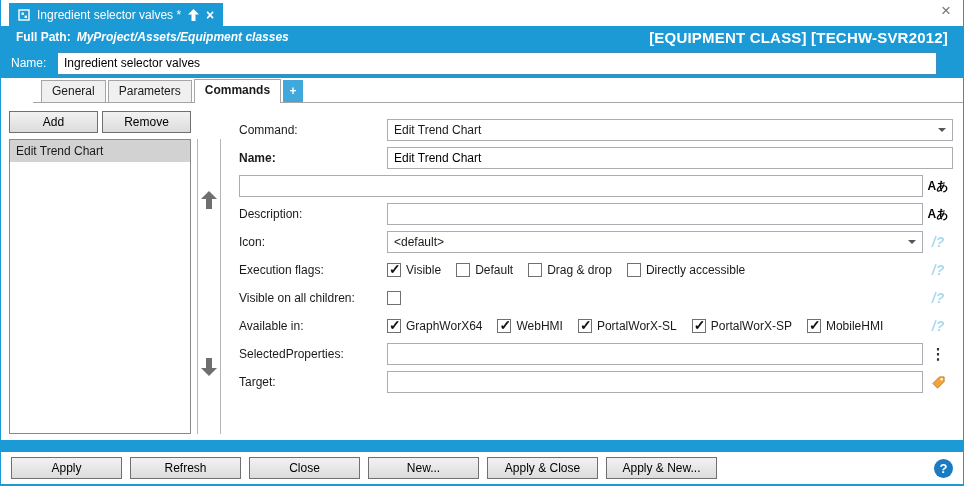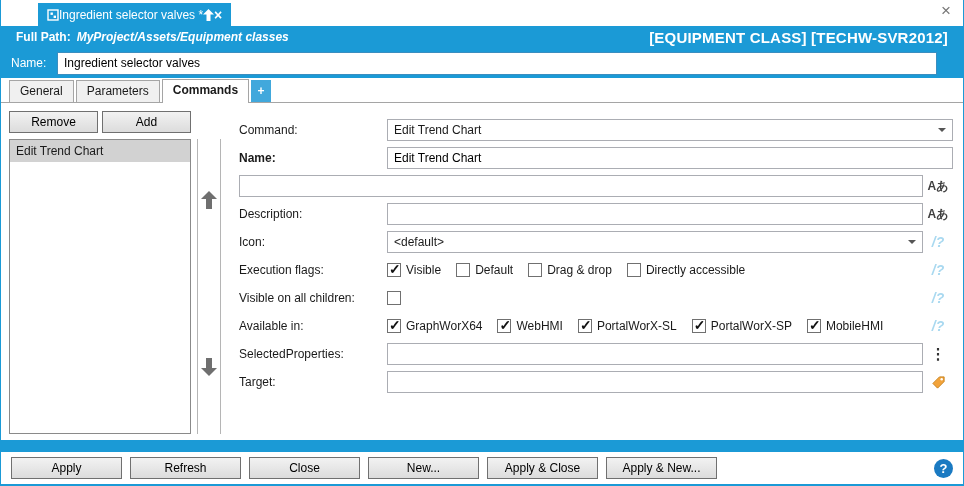--- a/index.html
+++ b/index.html
@@ -4,36 +4,36 @@
 <style>
   * { margin:0; padding:0; box-sizing:border-box; }
   body { background:#f5f5f5; font-family:"Liberation Sans", sans-serif; }
   .window {
     width:964px; height:486px; background:#fff; position:relative;
     border-left:1px solid #1b9ad6; border-right:1px solid #1b9ad6;
     font-size:12px; color:#1a1a1a; overflow:hidden;
   }
   
   .title-row { height:26px; display:flex; align-items:flex-end; padding-left:8px; background:#fff; position:relative; }
-  .doc-tab { height:23px; background:#1b9ad6; color:#fff; display:flex; align-items:center; padding:0 9px; cursor:default;margin-left:29px; }
+  .doc-tab { height:23px; background:#1b9ad6; color:#fff; display:flex; align-items:center; gap:7px; padding:0 9px; cursor:default; }
   .doc-title { font-size:12px; white-space:nowrap; }
   .tab-glyph { display:flex; align-items:center; }
   .tab-x { font-size:14px; font-weight:bold; line-height:1; }
   .win-close { position:absolute; right:12px; top:2px; color:#777; font-size:17px; line-height:1; cursor:pointer; }
   
   .path-bar { height:22px; background:#1b9ad6; color:#fff; display:flex; align-items:center; padding:0 15px; }
   .path-label { font-weight:bold; margin-right:6px; }
   .path-value { font-style:italic; font-weight:bold; }
   .context { margin-left:auto; font-weight:bold; font-size:15px; letter-spacing:.2px; }
   
   .name-bar { height:30px; background:#1b9ad6; display:flex; align-items:center; }
   .name-label { color:#fff; padding:0 10px 0 10px; width:56px; flex:none; }
   .name-input { flex:1; margin-right:26px; height:23px; border:1px solid #3a8ec0; padding:0 6px; font:12px "Liberation Sans", sans-serif; }
   
-  .tabstrip { height:25px; display:flex; align-items:flex-end; padding-left:8px; gap:2px; border-bottom:1px solid #a5a5a5; background:#fff; }
+  .tabstrip { height:25px; display:flex; align-items:flex-end; padding-left:8px; gap:2px; border-bottom:1px solid #a5a5a5; background:#fff;margin-left:32px; }
   .tab { border:1px solid #a5a5a5; border-bottom:none; background:#f0f0f0; padding:3px 10px 4px; cursor:pointer; }
   .tab.active { background:#fff; font-weight:bold; margin-bottom:-1px; padding-bottom:6px; }
   .tab-plus { width:20px; text-align:center; background:#41a8dc; border:1px solid #41a8dc; border-bottom:none; color:#fff; font-weight:bold; padding:3px 0 4px; cursor:pointer; }
   
   .content { height:337px; display:flex; padding:8px 10px 6px 8px; }
   .left-panel { width:182px; flex:none; display:flex; flex-direction:column; }
   .lp-buttons { display:flex; gap:4px; margin-bottom:6px; }
   button.btn {
     height:22px; background:linear-gradient(#f2f2f2,#dcdcdc); border:1px solid #707070;
     font:12px "Liberation Sans", sans-serif; cursor:pointer;
@@ -54,21 +54,21 @@
   .ffield { flex:1; display:flex; align-items:center; min-width:0; }
   .ficon { width:30px; flex:none; display:flex; align-items:center; justify-content:center; }
   input.txt { width:100%; height:22px; border:1px solid #abadb3; padding:0 6px; font:12px "Liberation Sans", sans-serif; }
   .dropdown { width:100%; height:22px; border:1px solid #abadb3; background:#fff; display:flex; align-items:center; padding:0 6px; cursor:pointer; }
   .dd-arrow { margin-left:auto; width:0; height:0; border-left:4px solid transparent; border-right:4px solid transparent; border-top:4px solid #555; }
   
   .chk { display:inline-flex; align-items:center; gap:5px; margin-right:15px; cursor:pointer; white-space:nowrap; }
   .box { width:14px; height:14px; border:1px solid #707070; background:#fff; position:relative; flex:none; }
   .box.checked::after { content:"✓"; position:absolute; top:-3px; left:1px; font-size:14px; font-weight:bold; color:#111; }
   
-  .loc-icon { color:#404040; font-weight:bold; font-size:12px; }
+  .loc-icon { color:#000000; font-weight:bold; font-size:12px; }
   .quick-pick { color:#a9d9f0; font-weight:bold; font-style:italic; font-size:14px; }
   .more-icon { color:#333; font-weight:bold; font-size:15px; cursor:pointer; }
   
   .bottom-bar { height:12px; background:#1b9ad6; }
   .footer { height:34px; border-bottom:2px solid #1b9ad6; background:#fff; display:flex; align-items:center; gap:8px; padding:0 10px; }
   .footer .btn { width:111px; }
   .help { margin-left:auto; width:19px; height:19px; border-radius:50%; background:#1a7ac2; color:#fff; font-weight:bold;
     display:flex; align-items:center; justify-content:center; font-size:13px; cursor:pointer; }
 </style>
 </head>
@@ -111,22 +111,22 @@
     <div class="tab">General</div>
     <div class="tab">Parameters</div>
     <div class="tab active">Commands</div>
     <div class="tab-plus">+</div>
   </div>
 
   <div class="content">
 
     <div class="left-panel">
       <div class="lp-buttons">
+        <button class="btn">Add</button>
         <button class="btn">Remove</button>
-        <button class="btn">Add</button>
       </div>
       <div class="listbox">
         <div class="list-item selected">Edit Trend Chart</div>
       </div>
     </div>
 
     <div class="reorder">
       <button class="arrow-btn">
         <span>
           <svg width="16" height="18" viewBox="0 0 16 18">

